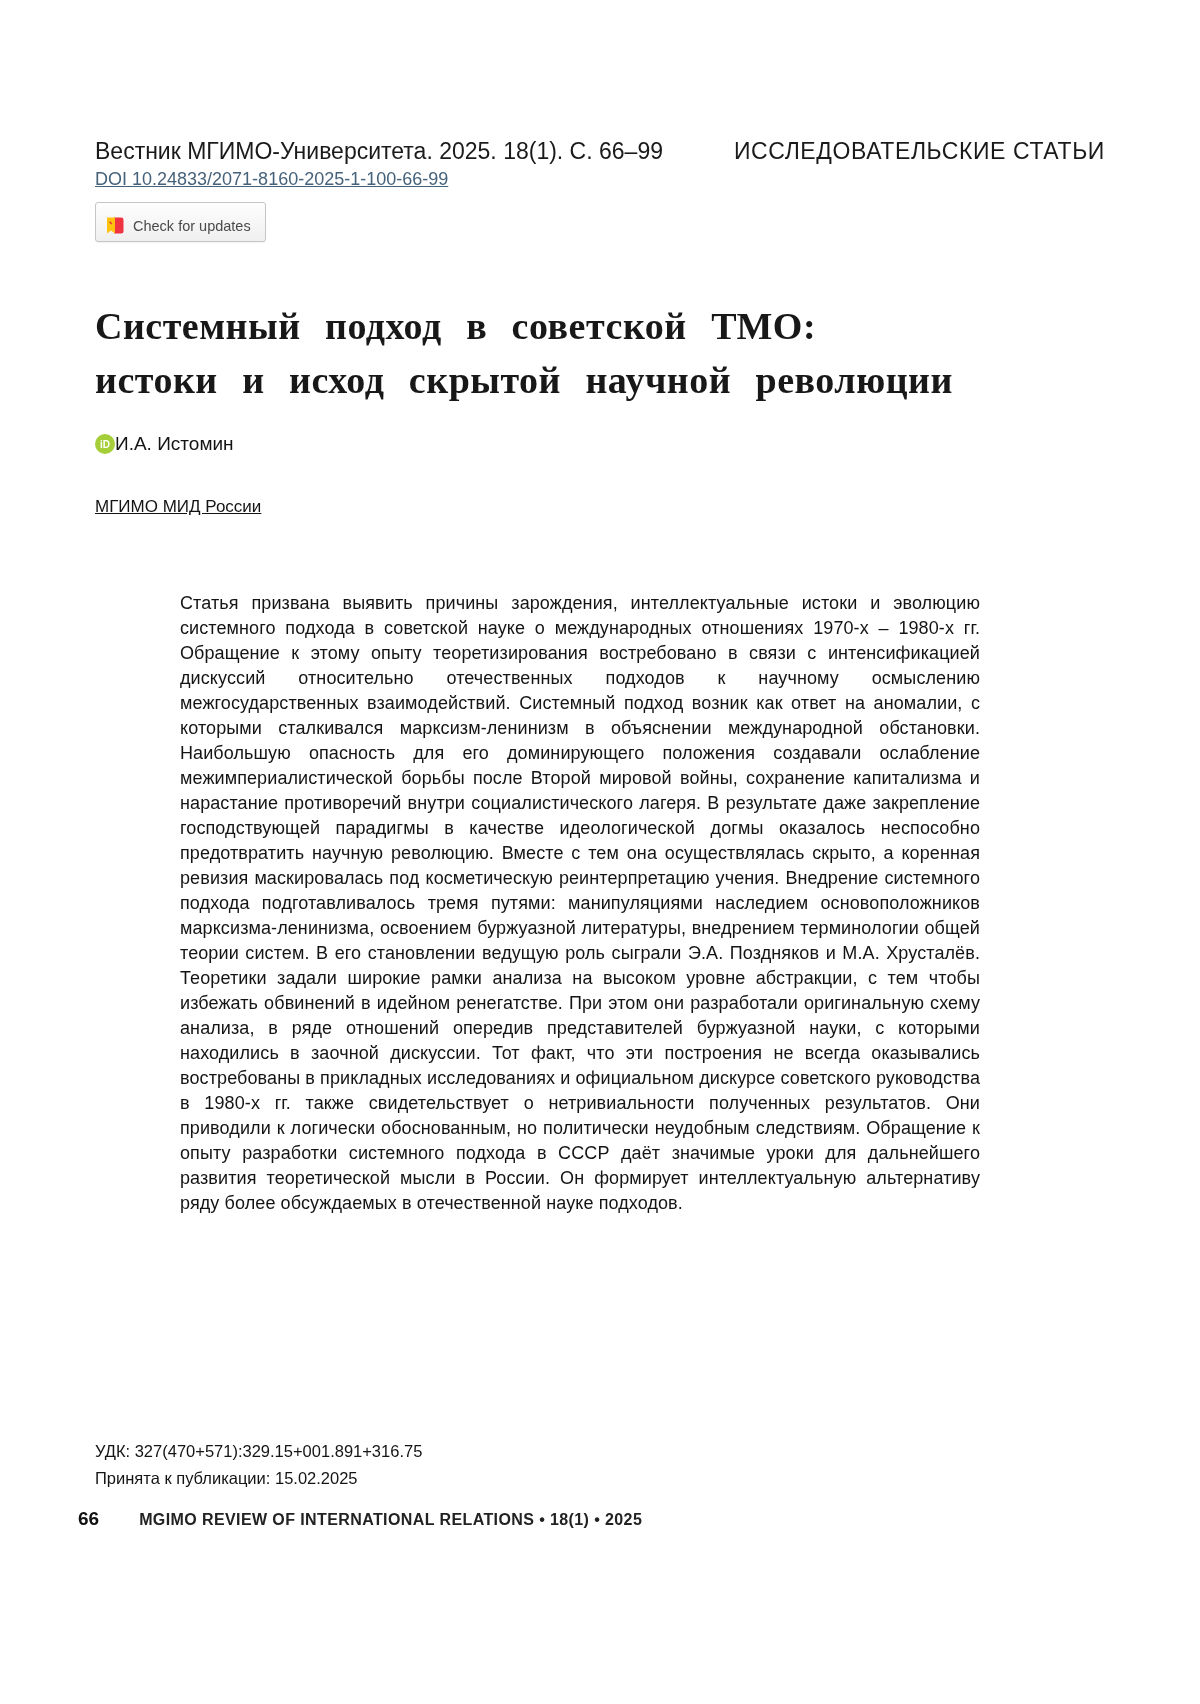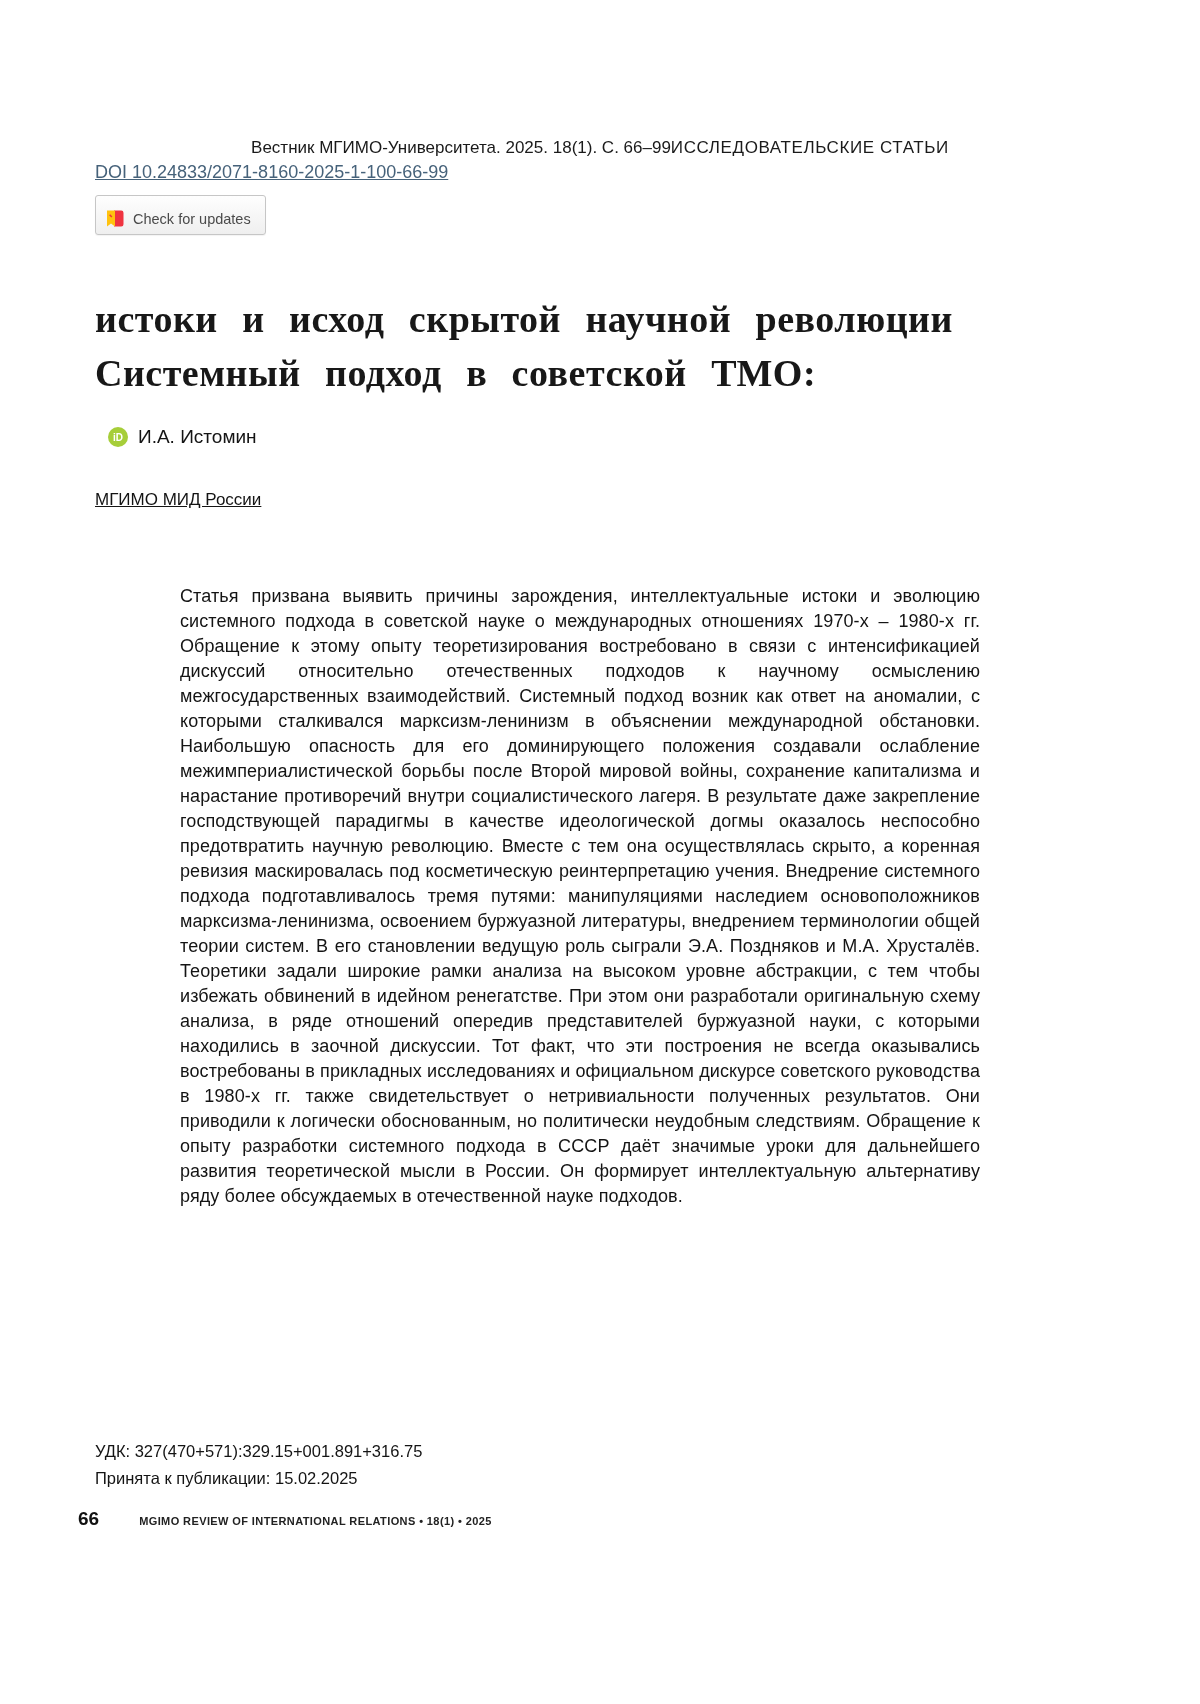--- a/index.html
+++ b/index.html
@@ -9,23 +9,23 @@
     height: 1704px;
     background: #ffffff;
     font-family: "Liberation Sans", sans-serif;
     color: #1a1a1a;
     overflow: hidden;
   }
   .content { padding: 138px 95px 0 95px; }
 
   .header-row {
     display: flex;
-    justify-content: center;
+    justify-content: space-between;
     align-items: baseline;
-    font-size: 17px;
+    font-size: 23px;
     color: #1a1a1a;
   }
   .header-row .section {
     letter-spacing: 0.6px;
   }
   .doi {
     display: inline-block;
     margin-top: 4px;
     font-size: 18px;
     color: #46627a;
@@ -57,24 +57,22 @@
     color: #181818;
     word-spacing: 0.38em;
     letter-spacing: 0.5px;
   }
   h1.title .t-line { display: block; }
 
   .author-row {
     margin-top: 26px;
     display: flex;
     align-items: center;
-    gap: 10px;
     font-size: 19px;
     color: #141414;
-    margin-left: 13px;
   }
   .orcid {
     width: 20px; height: 20px;
     border-radius: 50%;
     background: #a6ce39;
     color: #ffffff;
     font-size: 10px;
     font-weight: 700;
     display: inline-flex;
     align-items: center;
@@ -124,21 +122,21 @@
     display: flex;
     align-items: baseline;
     gap: 40px;
   }
   .footer .page-num {
     font-size: 19px;
     font-weight: 700;
     color: #111;
   }
   .footer .footer-journal {
-    font-size: 11px;
+    font-size: 16px;
     font-weight: 700;
     letter-spacing: 0.4px;
     color: #222;
   }
 </style>
 </head>
 <body>
 
 <div class="page">
   <div class="content">
@@ -157,22 +155,22 @@
             <path fill="#ef3340" d="M9 1.5h7.2A2.3 2.3 0 0 1 18.5 3.8v11.4a2.3 2.3 0 0 1-2.3 2.3H9z"></path>
             <path fill="#ffc20e" d="M2 1.5h8v16l-4-3.1-4 3.1z"></path>
             <path fill="#ef3340" d="M5.2 5.2l2.2 2.2-1.1 1.1-2.2-2.2z"></path>
           </svg>
         </span>
         <span>Check for updates</span>
       </div>
     </div>
 
     <h1 class="title">
+      <span class="t-line">Системный  подход  в  советской  ТМО:</span>
       <span class="t-line">истоки  и  исход  скрытой  научной  революции</span>
-      <span class="t-line">Системный  подход  в  советской  ТМО:</span>
     </h1>
 
     <div class="author-row">
       <span class="orcid">iD</span>
       <span>И.А. Истомин</span>
     </div>
 
     <div class="affiliation">МГИМО МИД России</div>
 
     <div class="abstract" lang="ru">Статья призвана выявить причины зарождения, интеллектуальные истоки и эволюцию системного подхода в советской науке о международных отношениях 1970-х – 1980-х гг. Обращение к этому опыту теоретизирования востребовано в связи с интенсификацией дискуссий относительно отечественных подходов к научному осмыслению межгосударственных взаимодействий. Системный подход возник как ответ на аномалии, с которыми сталкивался марксизм-ленинизм в объяснении международной обстановки. Наибольшую опасность для его доминирующего положения создавали ослабление межимпериалистической борьбы после Второй мировой войны, сохранение капитализма и нарастание противоречий внутри социалистического лагеря. В результате даже закрепление господствующей парадигмы в качестве идеологической догмы оказалось неспособно предотвратить научную революцию. Вместе с тем она осуществлялась скрыто, а коренная ревизия маскировалась под косметическую реинтерпретацию учения. Внедрение системного подхода подготавливалось тремя путями: манипуляциями наследием основоположников марксизма-ленинизма, освоением буржуазной литературы, внедрением терминологии общей теории систем. В его становлении ведущую роль сыграли Э.А. Поздняков и М.А. Хрусталёв. Теоретики задали широкие рамки анализа на высоком уровне абстракции, с тем чтобы избежать обвинений в идейном ренегатстве. При этом они разработали оригинальную схему анализа, в ряде отношений опередив представителей буржуазной науки, с которыми находились в заочной дискуссии. Тот факт, что эти построения не всегда оказывались востребованы в прикладных исследованиях и официальном дискурсе советского руководства в 1980-х гг. также свидетельствует о нетривиальности полученных результатов. Они приводили к логически обоснованным, но политически неудобным следствиям. Обращение к опыту разработки системного подхода в СССР даёт значимые уроки для дальнейшего развития теоретической мысли в России. Он формирует интеллектуальную альтернативу ряду более обсуждаемых в отечественной науке подходов.</div>

